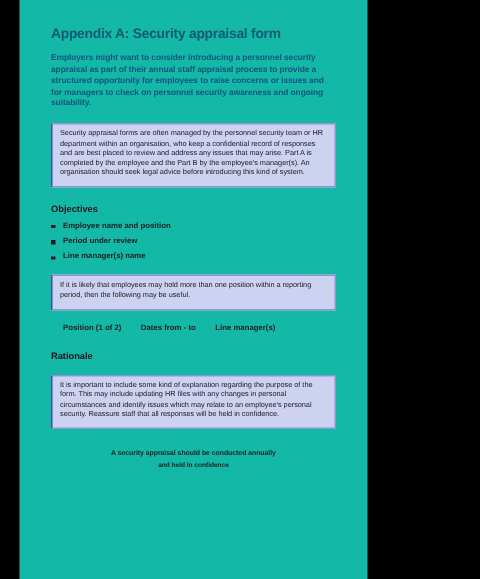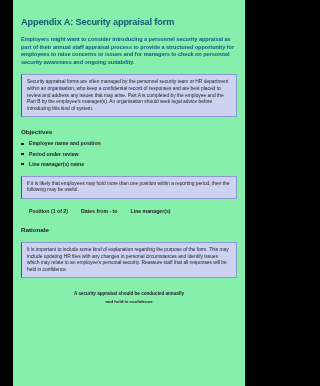--- a/index.html
+++ b/index.html
@@ -19,23 +19,23 @@
     width: 273px;
     height: 386px;
     background: #000000;
   }
   .page {
     position: absolute;
     left: 13px;
     top: 0px;
     width: 232px;
     height: 386px;
-    background: #86efac;
+    background: #14b8a6;
     box-sizing: border-box;
-    padding: 0 8px;
+    padding: 0 21px;
   }
   .doc-title {
     margin: 0;
     padding-top: 17px;
     font-size: 9.2px;
     line-height: 11px;
     font-weight: bold;
     color: #105a72;
     letter-spacing: -0.15px;
   }

